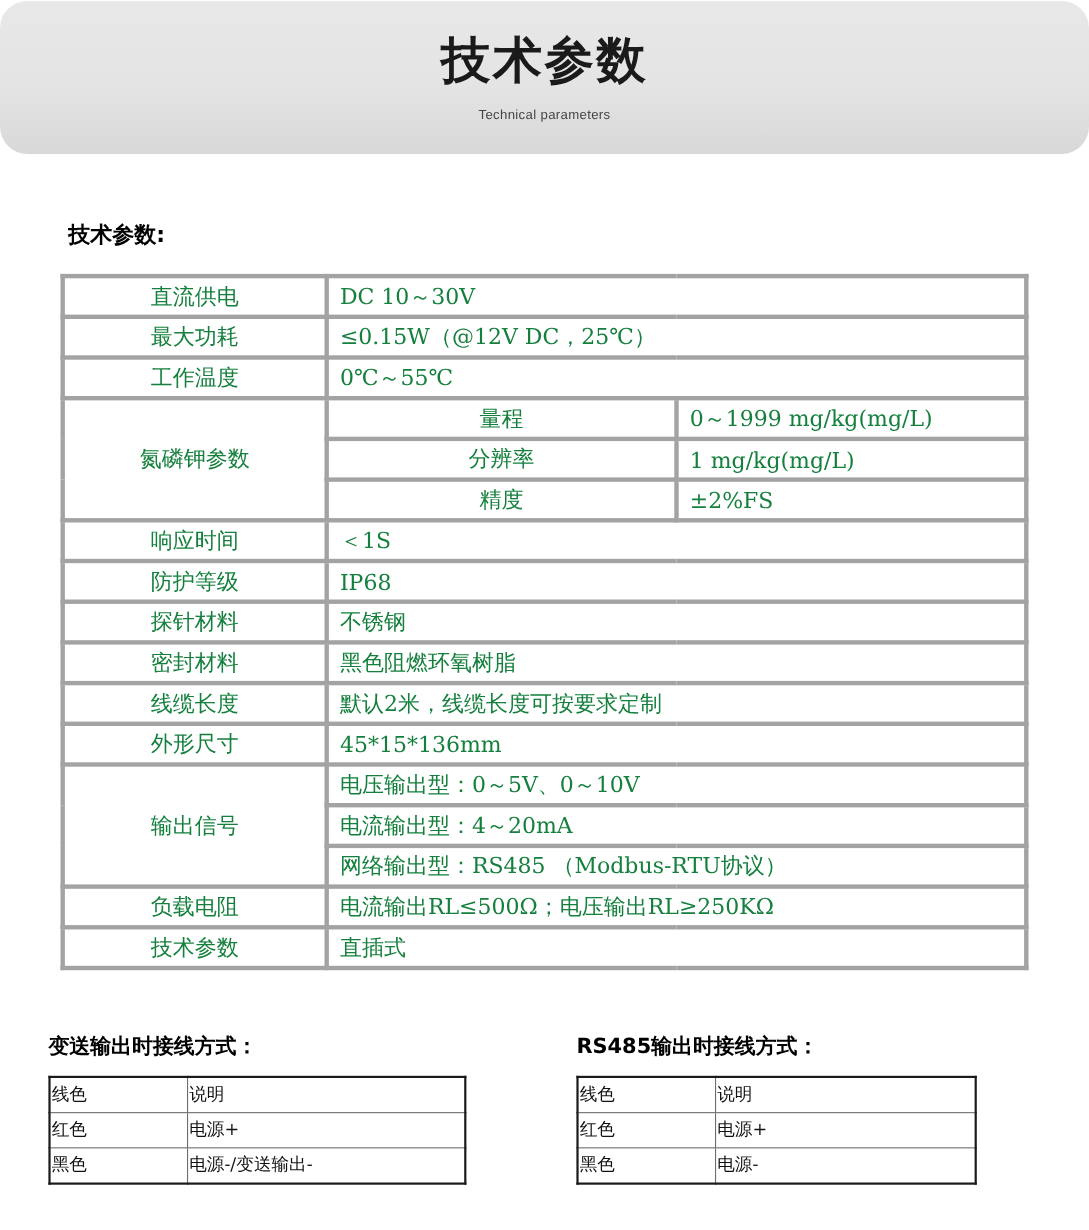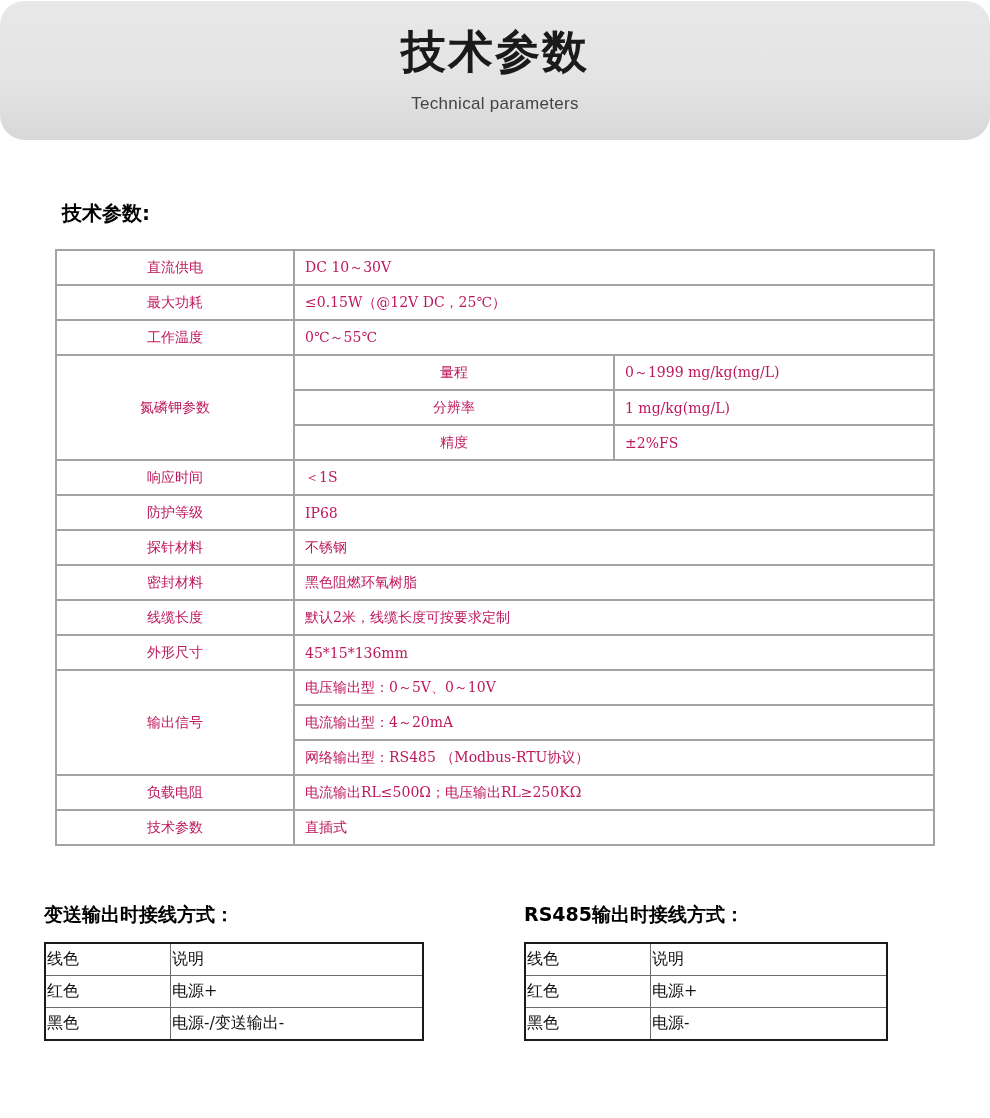--- a/index.html
+++ b/index.html
@@ -33,21 +33,21 @@
   .banner-title {
     font-family: "DejaVu Sans", sans-serif;
     font-size: 45px;
     font-weight: bold;
     letter-spacing: 2px;
     color: #1a1a1a;
     line-height: 1.1;
   }
   .banner-sub {
     font-family: "Liberation Sans", sans-serif;
-    font-size: 17px;
+    font-size: 12px;
     color: #444444;
     margin-top: 18px;
     letter-spacing: 0.3px;
   }
 
   
   .section-heading {
     font-family: "DejaVu Sans", sans-serif;
     font-size: 20px;
     font-weight: bold;
@@ -60,27 +60,27 @@
     margin: 22px 0 0 55px;
     width: 880px;
   }
   table.spec {
     border-collapse: collapse;
     width: 880px;
     table-layout: fixed;
     border: 2px solid #1a1a1a;
   }
   table.spec td {
-    border: 2px solid #a3a3a3;
+    border: 4px solid #a3a3a3;
     height: 33px;
     font-family: "DejaVu Serif", serif;
-    font-size: 14px;
+    font-size: 20px;
     padding: 0 10px;
     vertical-align: middle;
-    color: #be185d;
+    color: #15803d;
   }
   td.lbl {
     text-align: center;
     width: 216px;
   }
   td.sub {
     text-align: center;
     width: 162px;
   }
   td.val {

